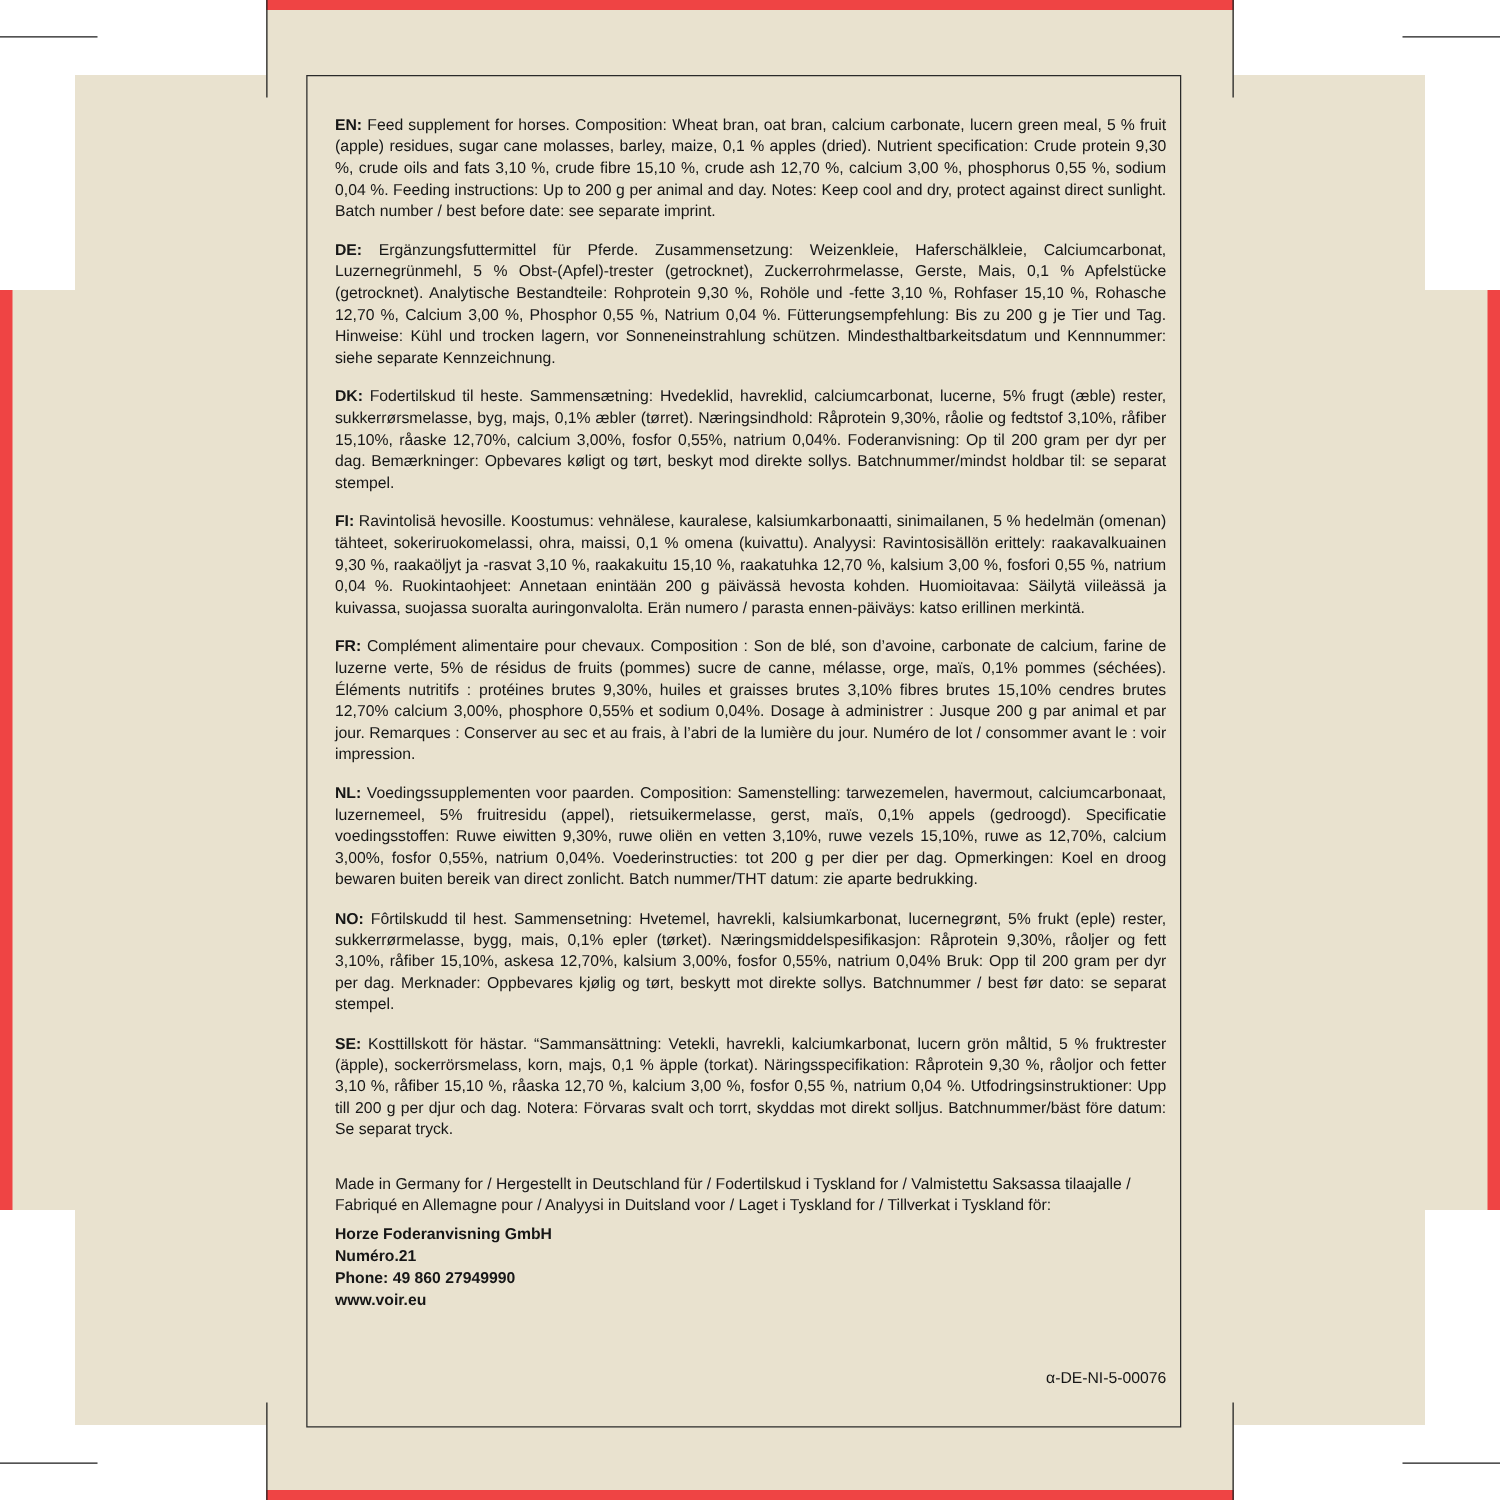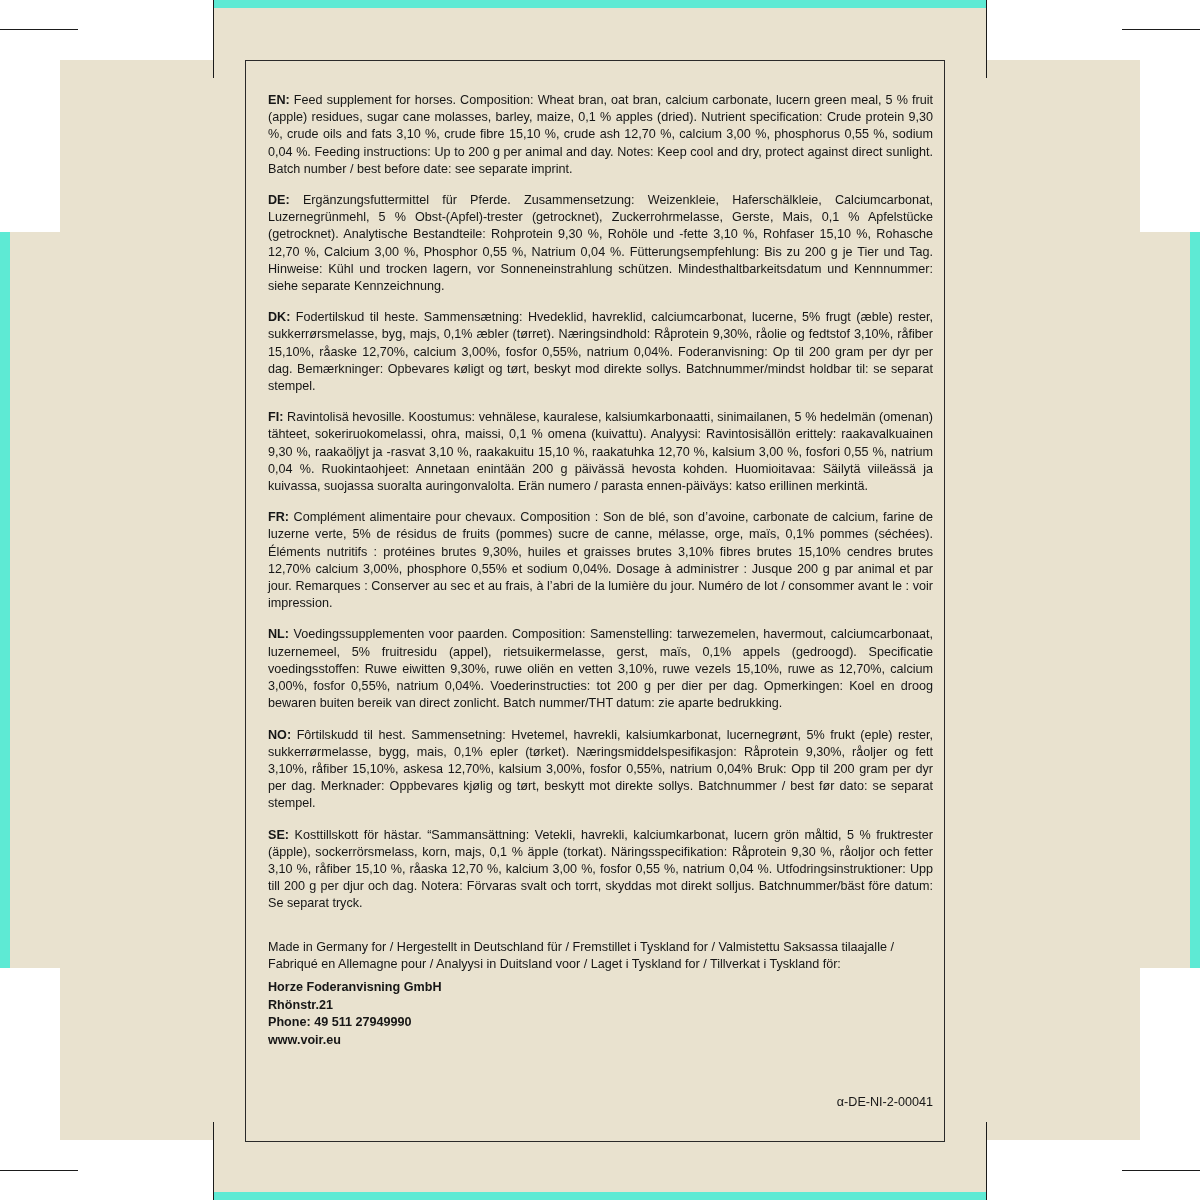--- a/index.html
+++ b/index.html
@@ -10,21 +10,21 @@
     width: 1200px;
     height: 1200px;
     background: #ffffff;
     font-family: "Liberation Sans", sans-serif;
     overflow: hidden;
   }
   .page {
     position: relative;
     width: 1200px;
     height: 1200px;
-    background: #5eead4;
+    background: #ef4444;
   }
   
   .label-sheet {
     position: absolute;
     left: 10px;
     top: 8px;
     width: 1180px;
     height: 1184px;
     background: #e9e2cf;
   }
@@ -158,27 +158,27 @@
 
     <div class="block">
       <span class="lang">NO:</span><span> Fôrtilskudd til hest. Sammensetning: Hvetemel, havrekli, kalsiumkarbonat, lucernegrønt, 5% frukt (eple) rester, sukkerrørmelasse, bygg, mais, 0,1% epler (tørket). Næringsmiddelspesifikasjon: Råprotein 9,30%, råoljer og fett 3,10%, råfiber 15,10%, askesa 12,70%, kalsium 3,00%, fosfor 0,55%, natrium 0,04% Bruk: Opp til 200 gram per dyr per dag. Merknader: Oppbevares kjølig og tørt, beskytt mot direkte sollys. Batchnummer / best før dato: se separat stempel.</span>
     </div>
 
     <div class="block">
       <span class="lang">SE:</span><span> Kosttillskott för hästar. “Sammansättning: Vetekli, havrekli, kalciumkarbonat, lucern grön måltid, 5 % fruktrester (äpple), sockerrörsmelass, korn, majs, 0,1 % äpple (torkat). Näringsspecifikation: Råprotein 9,30 %, råoljor och fetter 3,10 %, råfiber 15,10 %, råaska 12,70 %, kalcium 3,00 %, fosfor 0,55 %, natrium 0,04 %. Utfodringsinstruktioner: Upp till 200 g per djur och dag. Notera: Förvaras svalt och torrt, skyddas mot direkt solljus. Batchnummer/bäst före datum: Se separat tryck.</span>
     </div>
 
     <div class="maker">
-      <div class="maker-line">Made in Germany for / Hergestellt in Deutschland für / Fremstillet i Tyskland for / Valmistettu Saksassa tilaajalle /</div>
+      <div class="maker-line">Made in Germany for / Hergestellt in Deutschland für / Fodertilskud i Tyskland for / Valmistettu Saksassa tilaajalle /</div>
       <div class="maker-line">Fabriqué en Allemagne pour / Analyysi in Duitsland voor / Laget i Tyskland for / Tillverkat i Tyskland för:</div>
       <div class="company">
         <div>Horze Foderanvisning GmbH</div>
-        <div>Rhönstr.21</div>
-        <div>Phone: 49 511 27949990</div>
+        <div>Numéro.21</div>
+        <div>Phone: 49 860 27949990</div>
         <div>www.voir.eu</div>
       </div>
     </div>
 
   </div>
 
-  <div class="code">α-DE-NI-2-00041</div>
+  <div class="code">α-DE-NI-5-00076</div>
 
 </div>
 
 </body></html>

